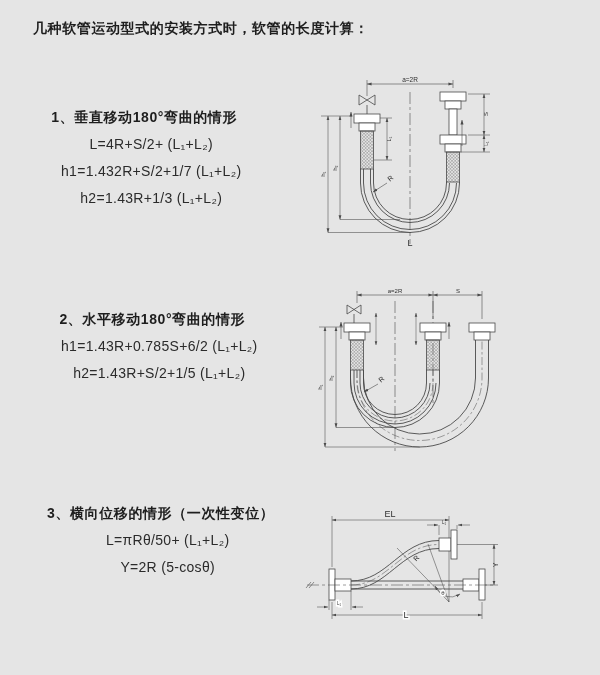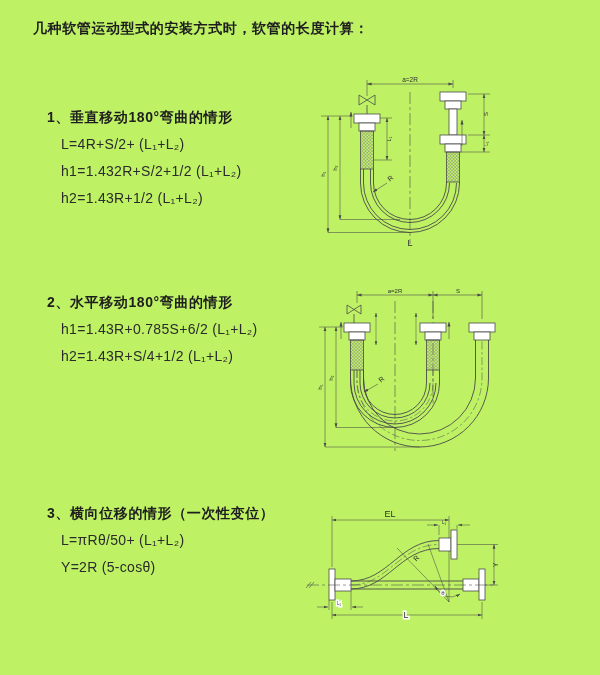--- a/index.html
+++ b/index.html
@@ -1,52 +1,52 @@
 <!DOCTYPE html>
 <html><head>
 <meta charset="utf-8">
 <style>
   html,body{margin:0;padding:0;}
   body{
     width:600px;height:675px;background:#ffffff;position:relative;overflow:hidden;
     font-family:"Liberation Sans","DejaVu Sans",sans-serif;
   }
-  .page{position:absolute;inset:0;background:#bef264;text-decoration:underline;}
+  .page{position:absolute;inset:0;background:#e5e5e5;text-decoration:underline;}
   .title{
     position:absolute;left:33px;top:20px;
     font-size:14px;font-weight:bold;color:#1e1e1e;letter-spacing:.6px;white-space:nowrap;
   }
-  .sec{position:absolute;left:47px;color:#222;white-space:nowrap;}
+  .sec{position:absolute;left:47px;color:#222;white-space:nowrap;text-align:center;}
   .sec .heading{font-size:14px;font-weight:bold;letter-spacing:.6px;color:#1e1e1e;line-height:27px;height:27px;}
   .sec .formula{font-size:14px;font-weight:normal;color:#2b2b2b;letter-spacing:.3px;margin-left:14px;line-height:27px;height:27px;}
   #sec1{top:104px;}
-  #sec2{top:289px;}
+  #sec2{top:306px;}
   #sec3{top:500px;}
   svg.diag{position:absolute;}
   svg.diag text{fill:#2f2f2f;stroke:none;font-family:"Liberation Sans","DejaVu Sans",sans-serif;}
   svg.diag .halo{paint-order:stroke;stroke:#fff;stroke-width:3px;}
 </style>
 </head>
 <body>
 
 <div class="page">
 
   <div class="title">几种软管运动型式的安装方式时，软管的长度计算：</div>
 
   <div class="sec" id="sec1">
     <div class="heading">1、垂直移动180°弯曲的情形</div>
     <div class="formula">L=4R+S/2+ (L₁+L₂)</div>
-    <div class="formula">h1=1.432R+S/2+1/2 (L₁+L₂)</div>
-    <div class="formula">h2=1.43R+1/2 (L₁+L₂)</div>
+    <div class="formula">h1=1.432R+S/2+1/7 (L₁+L₂)</div>
+    <div class="formula">h2=1.43R+1/3 (L₁+L₂)</div>
   </div>
 
   <div class="sec" id="sec2">
     <div class="heading">2、水平移动180°弯曲的情形</div>
     <div class="formula">h1=1.43R+0.785S+6/2 (L₁+L₂)</div>
-    <div class="formula">h2=1.43R+S/4+1/2 (L₁+L₂)</div>
+    <div class="formula">h2=1.43R+S/2+1/5 (L₁+L₂)</div>
   </div>
 
   <div class="sec" id="sec3">
     <div class="heading">3、横向位移的情形（一次性变位）</div>
     <div class="formula">L=πRθ/50+ (L₁+L₂)</div>
     <div class="formula">Y=2R (5-cosθ)</div>
   </div>
 
   <svg class="diag" style="left:308px;top:68px" width="280" height="200" viewBox="0 0 280 200">
     <defs>

